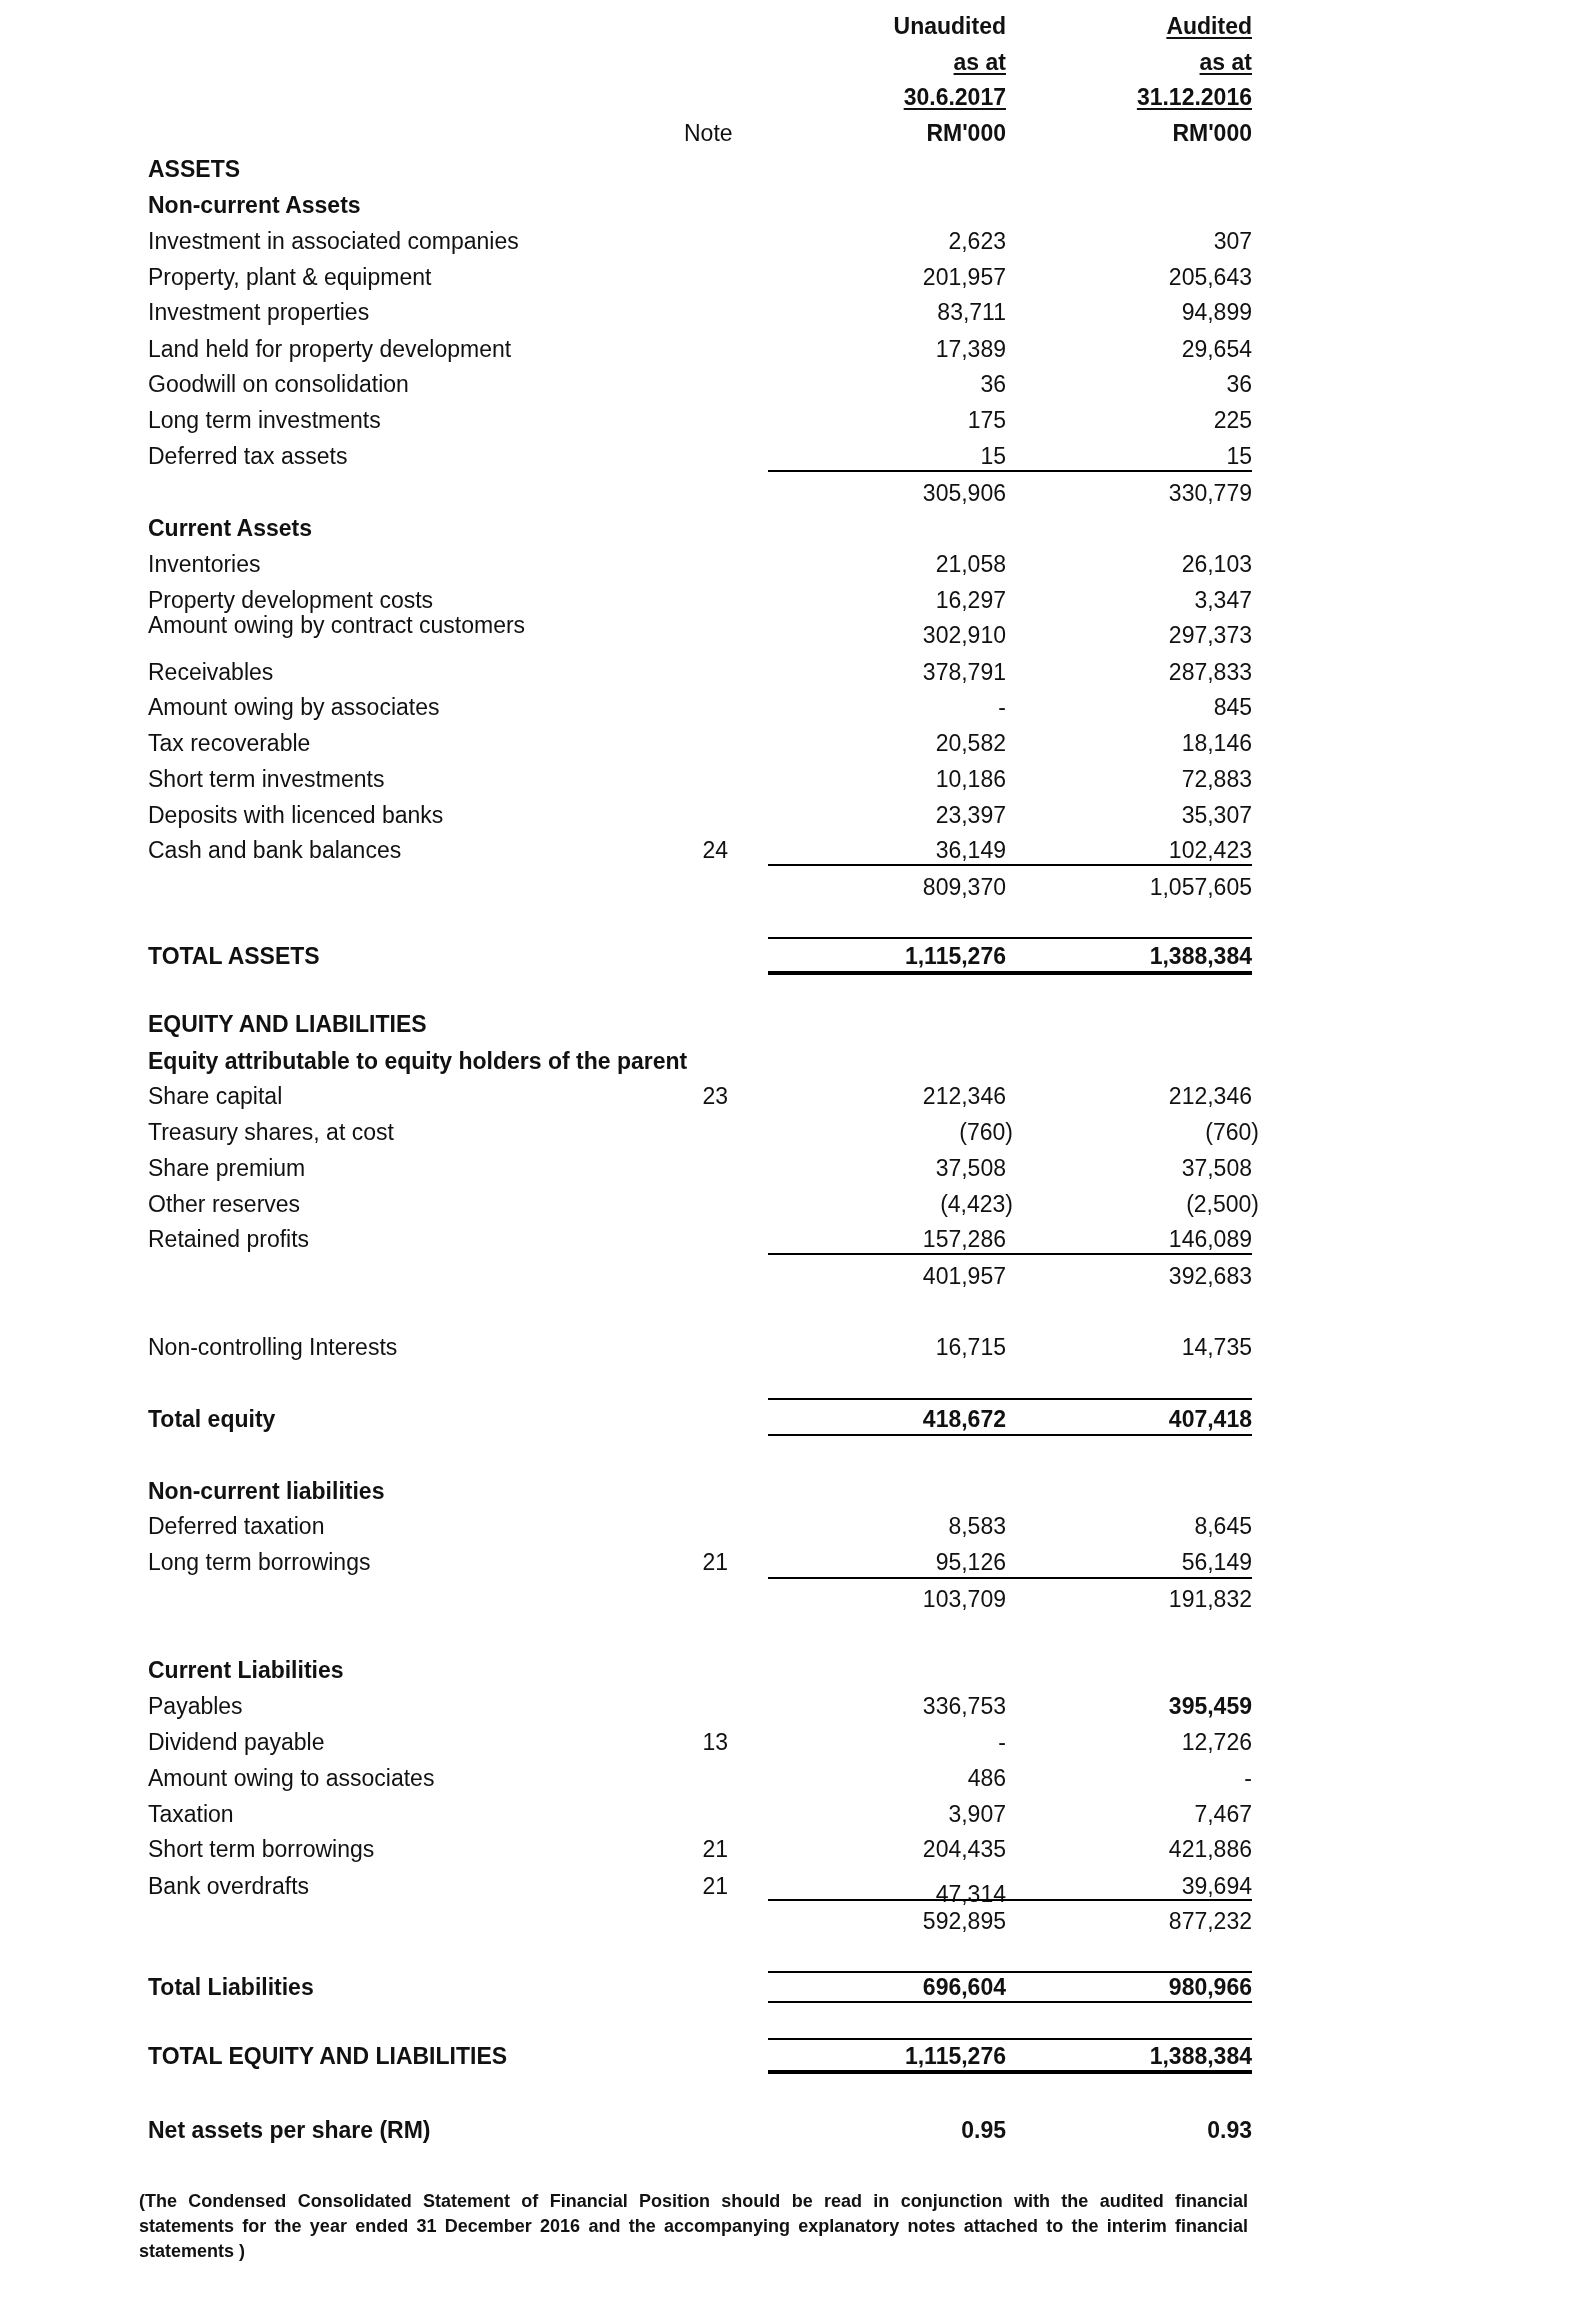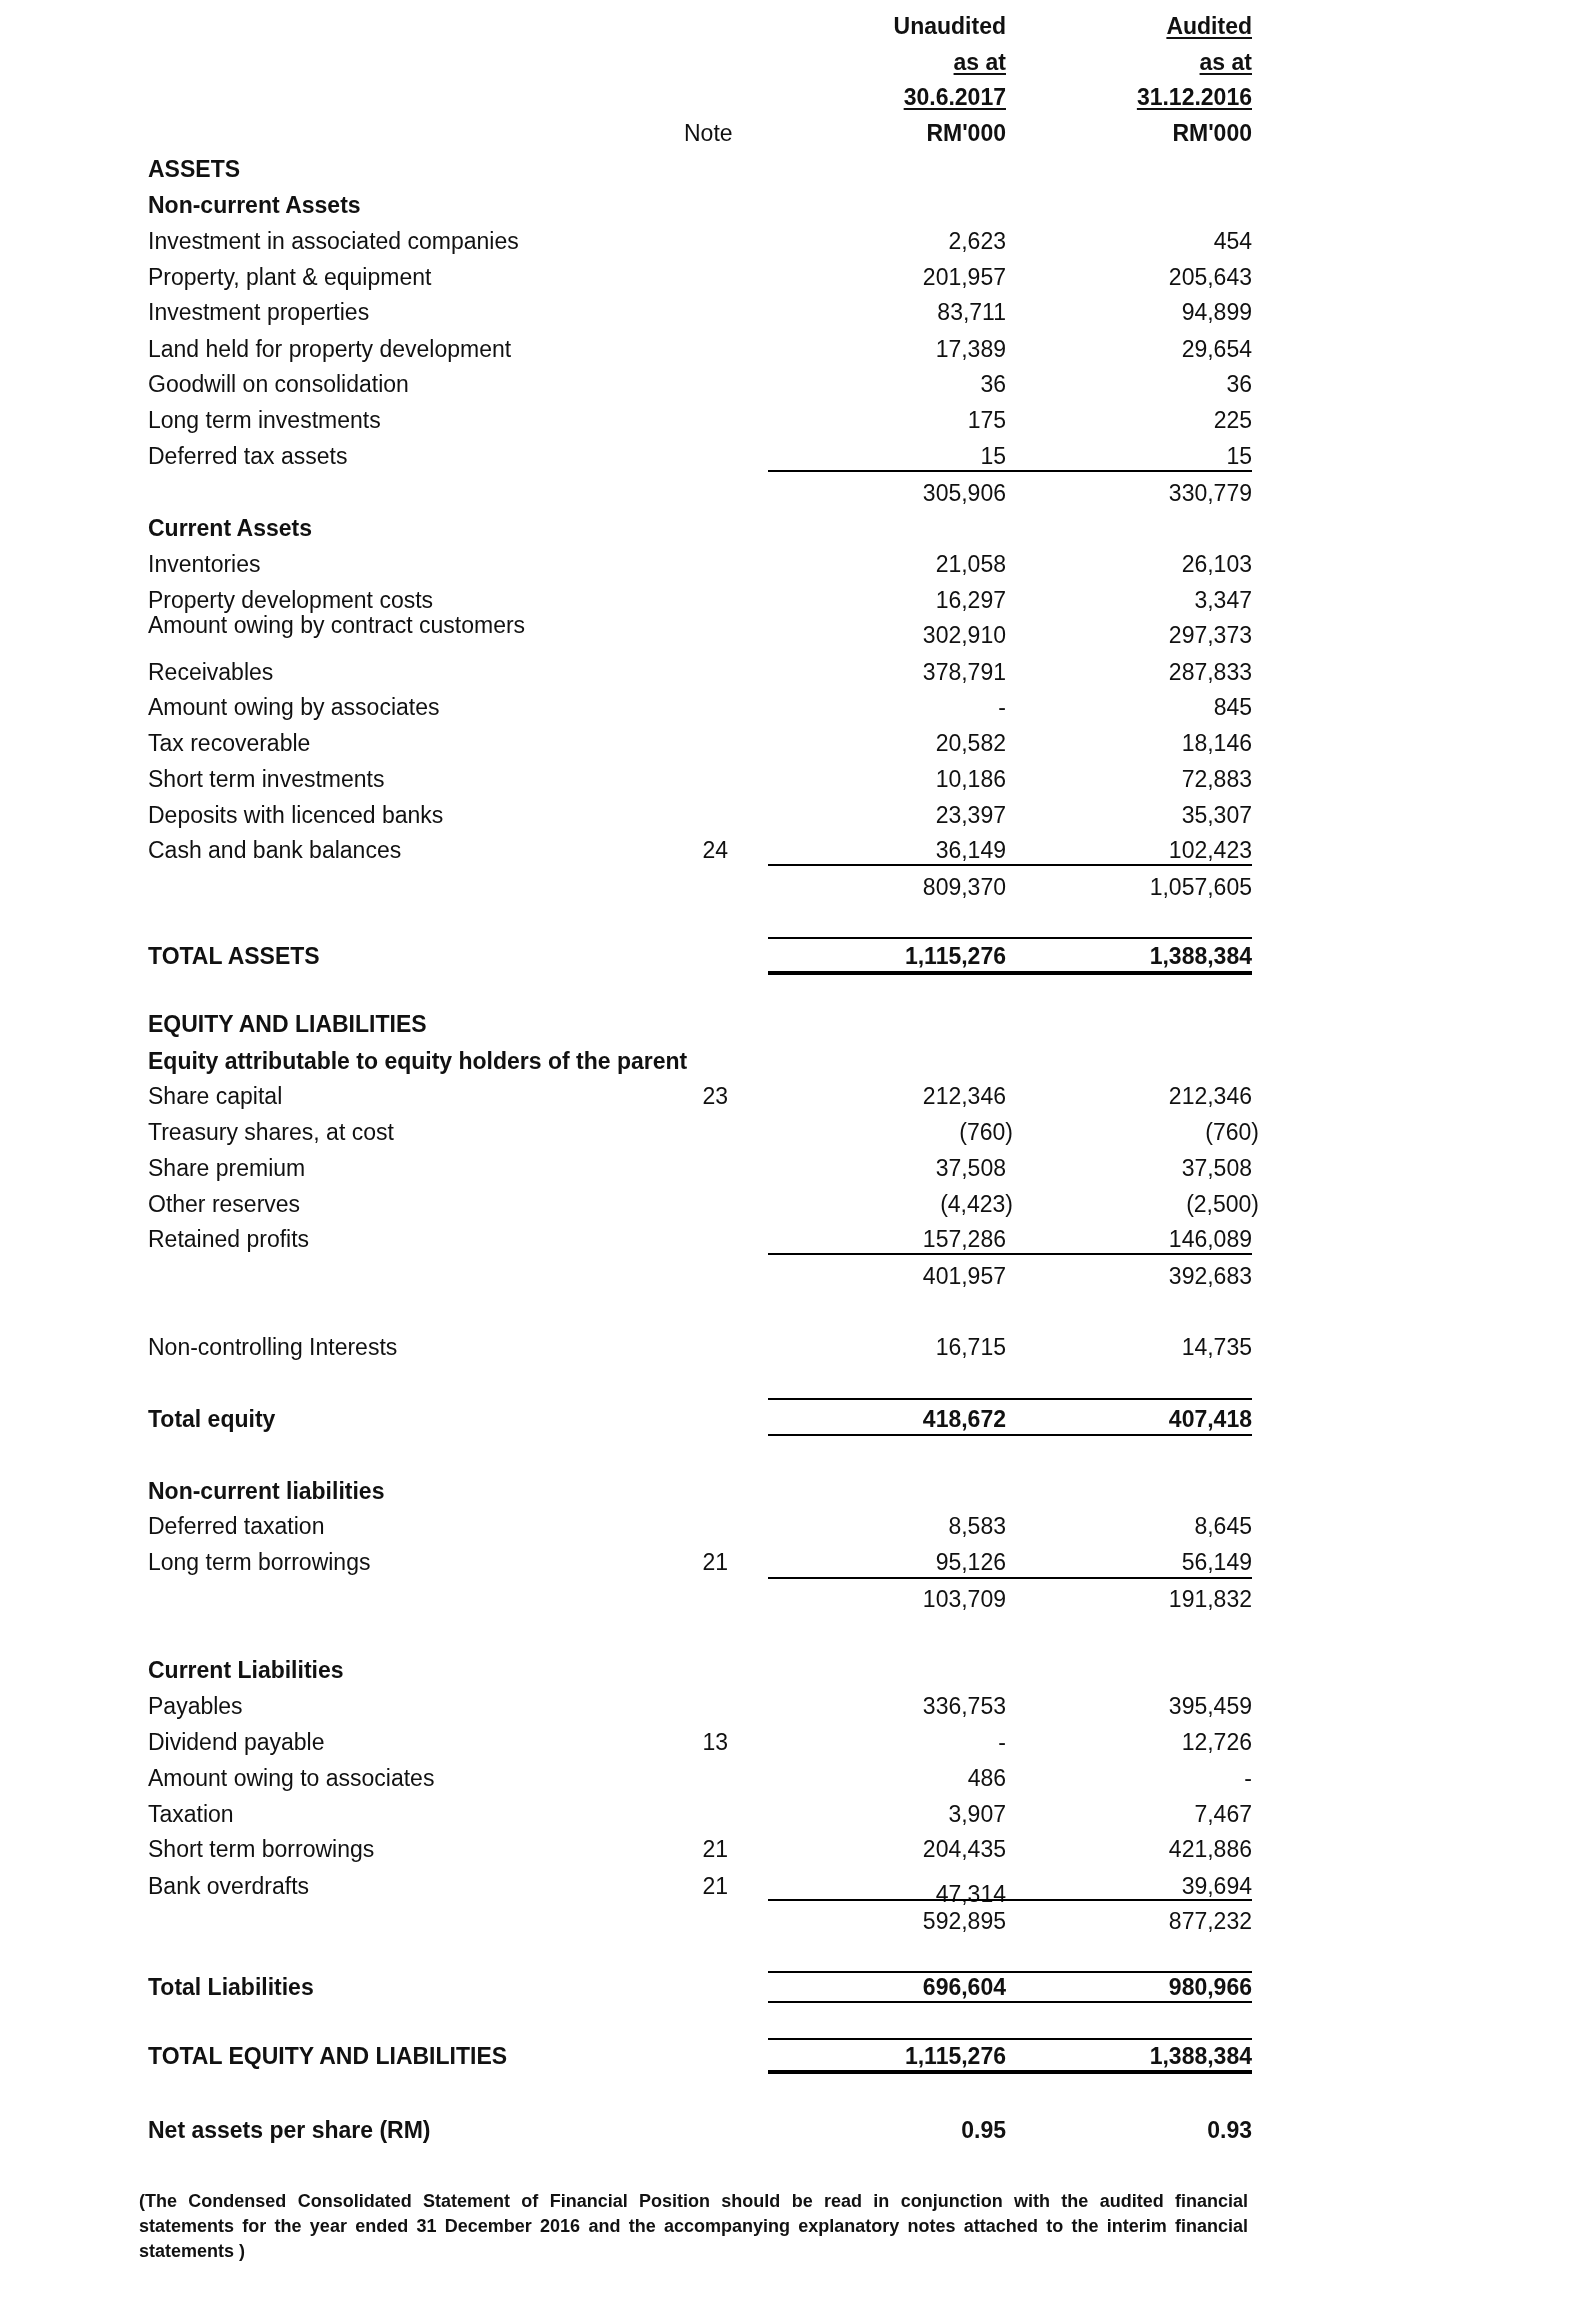--- a/index.html
+++ b/index.html
@@ -33,21 +33,21 @@
 <div class="t b c1" style="top:120px">RM'000</div>
 <div class="t b c2" style="top:120px">RM'000</div>
 
 <div class="t b lbl" style="top:156px">ASSETS</div>
 <div class="t b lbl" style="top:192px">Non-current Assets</div>
 
 <div id="nca">
     <div class="t lbl" style="top: 228px;">Investment in associated companies</div>
     <div class="t note" style="top: 228px;"></div>
     <div class="t c1" style="top: 228px;">2,623</div>
-    <div class="t c2" style="top: 228px;">454</div>
+    <div class="t c2" style="top: 228px;">307</div>
     <div class="t lbl" style="top: 264px;">Property, plant &amp; equipment</div>
     <div class="t note" style="top: 264px;"></div>
     <div class="t c1" style="top: 264px;">201,957</div>
     <div class="t c2" style="top: 264px;">205,643</div>
     <div class="t lbl" style="top: 299px;">Investment properties</div>
     <div class="t note" style="top: 299px;"></div>
     <div class="t c1" style="top: 299px;">83,711</div>
     <div class="t c2" style="top: 299px;">94,899</div>
     <div class="t lbl" style="top: 336px;">Land held for property development</div>
     <div class="t note" style="top: 336px;"></div>
@@ -170,21 +170,21 @@
   </div>
 <div class="rule thin" style="top:1577px"></div>
 <div class="t c1" style="top:1586px">103,709</div>
 <div class="t c2" style="top:1586px">191,832</div>
 
 <div class="t b lbl" style="top:1657px">Current Liabilities</div>
 <div id="cl">
     <div class="t lbl" style="top: 1693px;">Payables</div>
     <div class="t note" style="top: 1693px;"></div>
     <div class="t c1" style="top: 1693px;">336,753</div>
-    <div class="t c2" style="top: 1693px;">395,459</div>
+    <div class="t c2" style="top: 1693px; font-weight: bold;">395,459</div>
     <div class="t lbl" style="top: 1729px;">Dividend payable</div>
     <div class="t note" style="top: 1729px;">13</div>
     <div class="t c1" style="top: 1729px;">-</div>
     <div class="t c2" style="top: 1729px;">12,726</div>
     <div class="t lbl" style="top: 1765px;">Amount owing to associates</div>
     <div class="t note" style="top: 1765px;"></div>
     <div class="t c1" style="top: 1765px;">486</div>
     <div class="t c2" style="top: 1765px;">-</div>
     <div class="t lbl" style="top: 1801px;">Taxation</div>
     <div class="t note" style="top: 1801px;"></div>

